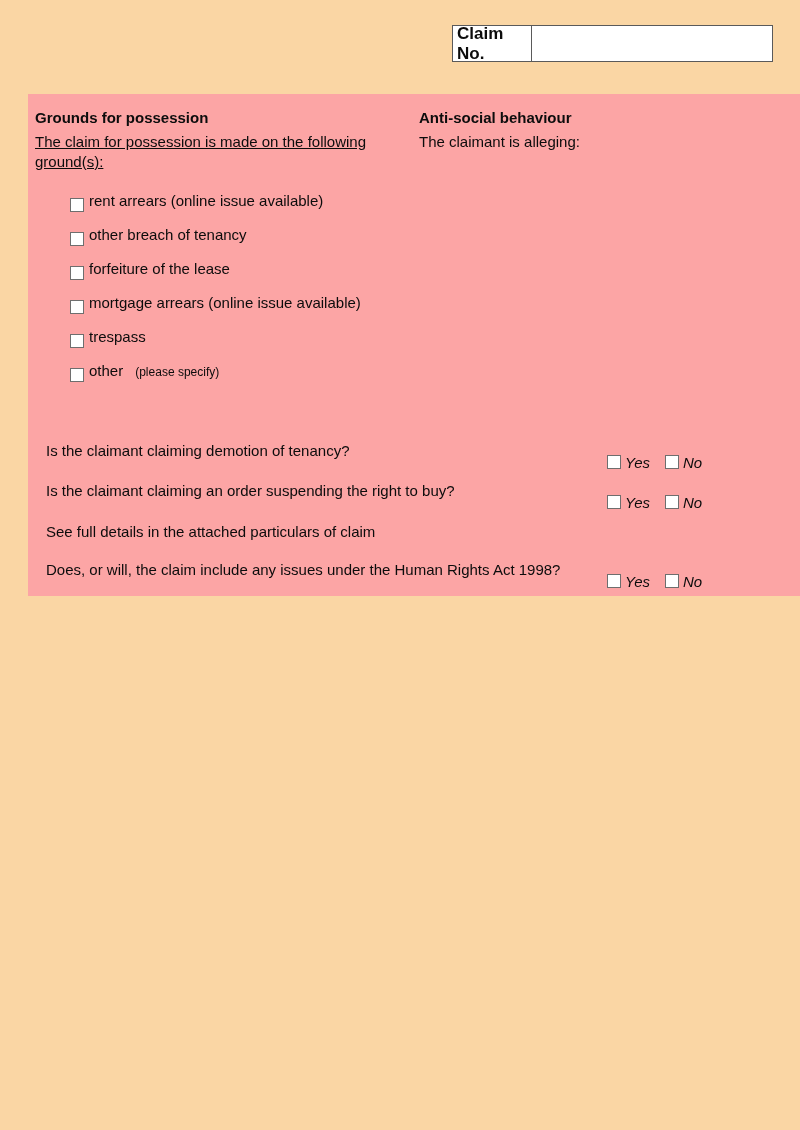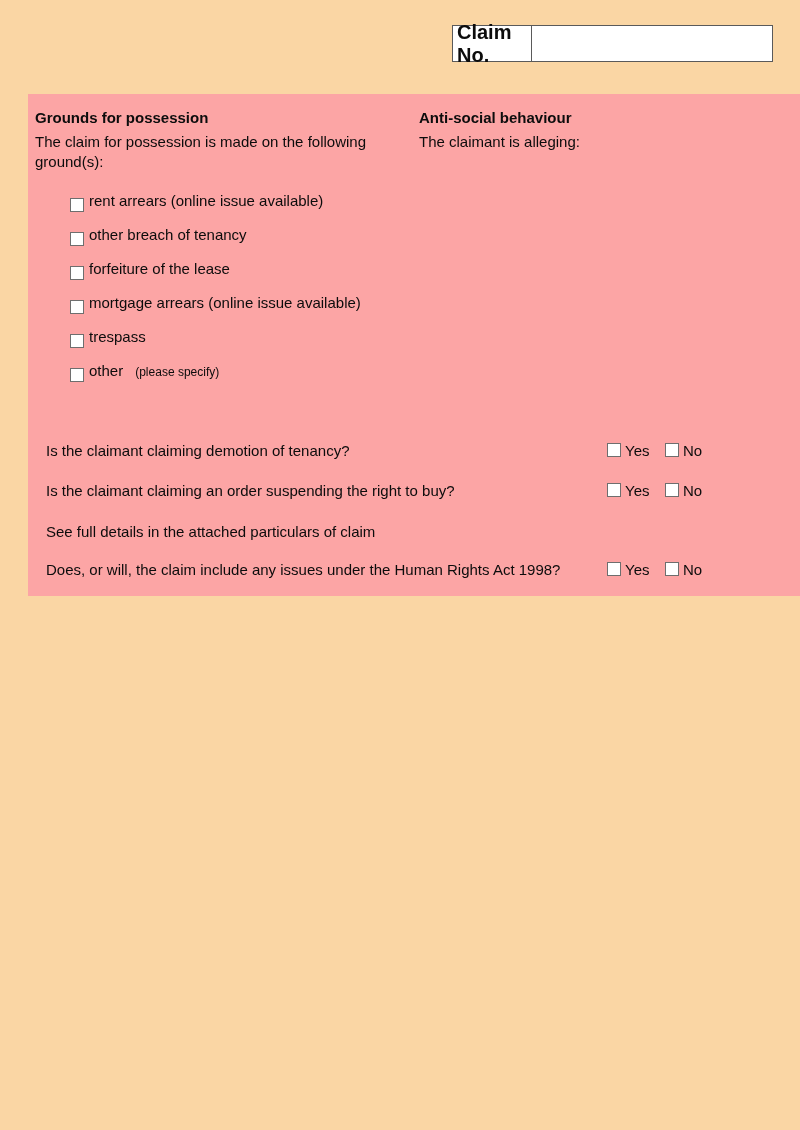--- a/index.html
+++ b/index.html
@@ -14,52 +14,52 @@
   }
   
   .claim-box{
     position:absolute;left:452px;top:25px;width:321px;height:37px;
     background:#FFFFFF;border:1px solid #5a5a5a;box-sizing:border-box;
     display:flex;
   }
   .claim-label{
     width:79px;box-sizing:border-box;border-right:1px solid #5a5a5a;
     display:flex;align-items:center;padding-left:4px;
-    font-weight:bold;font-size:20px;
+    font-weight:bold;font-size:17px;
   }
   .claim-input{flex:1;}
   
   .panel{
     position:absolute;left:28px;top:94px;width:797px;height:502px;
     background:#fca5a5;
   }
   .section-title{position:absolute;font-weight:bold;font-size:15px;line-height:19px;}
   .grounds-title{left:7px;top:14px;}
   .asb-title{left:391px;top:14px;}
   .intro{position:absolute;line-height:20px;}
-  .grounds-intro{left:7px;top:38px;width:362px;}
+  .grounds-intro{left:7px;top:38px;width:362px;text-decoration:underline;}
   .asb-intro{left:391px;top:38px;width:330px;}
   .grounds-list{position:absolute;left:42px;top:97px;width:350px;}
   .asb-list{position:absolute;left:424px;top:96px;width:320px;}
   .chk-row{display:flex;align-items:flex-end;margin-bottom:13px;}
   .asb-list .chk-row{margin-bottom:12px;}
   .cb{
     width:14px;height:14px;box-sizing:border-box;flex:0 0 14px;
     border:1px solid #6e6e6e;background:#fff;margin-top:2px;
   }
   .chk-label{margin-left:5px;line-height:19px;}
   .note{font-size:12px;margin-left:12px;}
   
   .q-row{position:absolute;left:18px;width:709px;height:20px;}
   .q-demotion{top:347px;}
   .q-rtb{top:387px;}
   .q-statement{top:428px;}
   .q-hra{top:466px;}
   .q-text{position:absolute;left:0;top:0;white-space:nowrap;line-height:19px;}
-  .yn{position:absolute;top:0;display:flex;align-items:flex-start;}
+  .yn{position:absolute;top:12px;display:flex;align-items:flex-start;font-style:italic;}
   .yn-yes{left:561px;}
   .yn-no{left:619px;}
   .yn .chk-label{margin-left:4px;}
 </style>
 </head>
 <body>
 
 <div class="page">
 
   <div class="claim-box">

